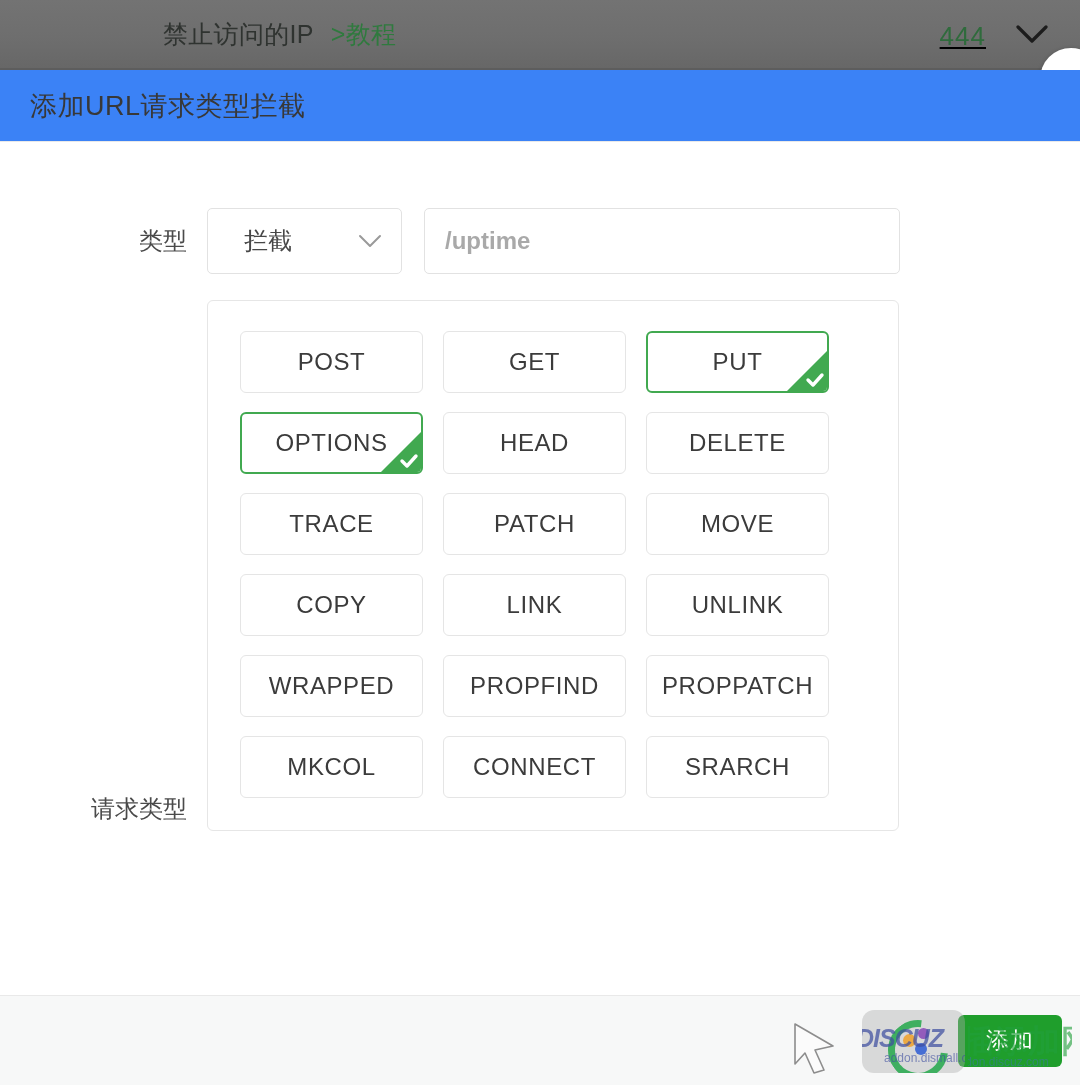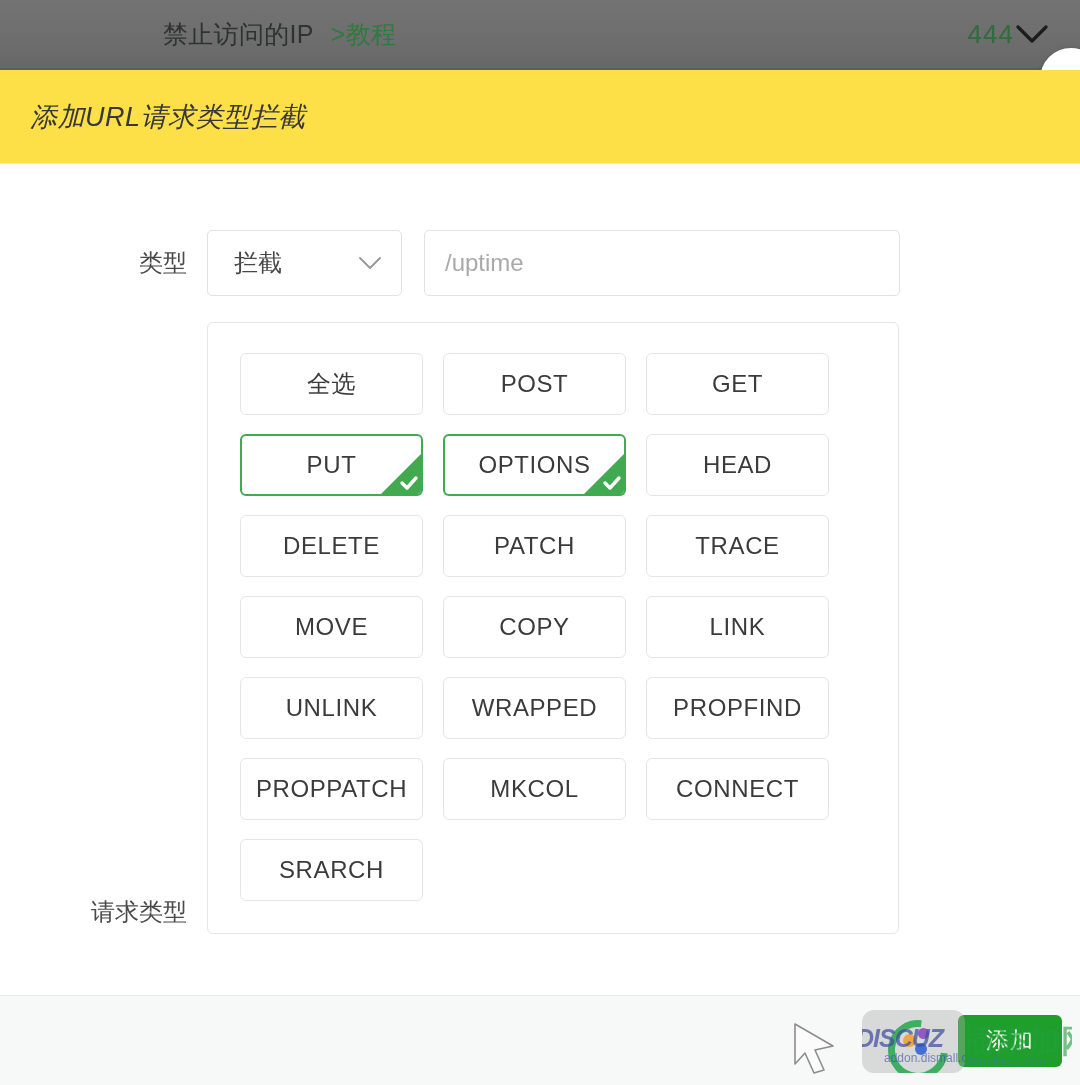--- a/index.html
+++ b/index.html
@@ -35,21 +35,23 @@
     white-space: nowrap;
   }
   .topbar-breadcrumb .crumb-link {
     color: #2f7a3e;
     margin-left: 17px;
   }
   .topbar-right {
     margin-left: auto;
     margin-right: 30px;
     display: flex;
-    align-items: center;
+    align-items: flex-end;
+    gap: 28px;
+    text-decoration: underline;
   }
   .topbar-count {
     font-size: 26px;
     color: #2f6b3c;
     letter-spacing: 1px;
   }
   .chev-wrap {
     width: 36px; height: 36px;
     display: flex; align-items: center; justify-content: center;
   }
@@ -69,27 +71,26 @@
 
   
   .dialog {
     position: absolute;
     top: 70px; left: 0;
     width: 1080px;
     height: 1015px;
     background: #ffffff;
   }
   .dialog-header {
-    height: 94px;
-    background: #fde047;
+    height: 72px;
+    background: #3b82f6;
     border-bottom: 1px solid #e9e9e9;
     display: flex;
     align-items: center;
     box-sizing: border-box;
-    font-style: italic;
   }
   .dialog-title {
     margin-left: 30px;
     font-size: 27px;
     color: #383838;
     letter-spacing: 0.5px;
   }
 
   .dialog-body {
     position: relative;
@@ -121,21 +122,21 @@
   .select-box {
     width: 195px;
     height: 66px;
     border: 1px solid #e2e2e2;
     border-radius: 5px;
     background: #ffffff;
     box-sizing: border-box;
     display: flex;
     align-items: center;
     position: relative;
-    padding-left: 26px;
+    padding-left: 36px;
   }
   .select-value {
     font-size: 24px;
     color: #474747;
   }
   .select-caret {
     position: absolute;
     right: 18px;
     top: 50%;
     transform: translateY(-50%);
@@ -150,20 +151,21 @@
     height: 66px;
     border: 1px solid #e2e2e2;
     border-radius: 5px;
     background: #ffffff;
     box-sizing: border-box;
     padding: 0 20px;
     font-size: 24px;
     color: #474747;
     font-family: inherit;
     outline: none;
+    font-weight: bold;
   }
   .text-input::placeholder { color: #a9a9a9; }
 
   
   .method-panel {
     width: 692px;
     border: 1px solid #e6e6e6;
     border-radius: 6px;
     background: #ffffff;
     box-sizing: border-box;
@@ -351,23 +353,20 @@
       </div>
 
       <input class="text-input" type="text" placeholder="/uptime" style="">
     </div>
 
     <div class="form-row" style="margin-top:26px;">
       <div class="form-label top">请求类型</div>
       <div class="method-panel">
         <div class="method-grid" id="method-grid">
             <button class="method-btn">
-              <span>全选</span>
-            </button>
-            <button class="method-btn">
               <span>POST</span>
             </button>
             <button class="method-btn">
               <span>GET</span>
             </button>
             <button class="method-btn selected">
               <span>PUT</span>
               <svg class="corner-check" viewBox="0 0 40 40">
                 <path d="M40 0 L40 40 L0 40 Z" fill="#41a950"></path>
                 <path d="M21 29 L26 34 L35 24" fill="none" stroke="#ffffff" stroke-width="3.4" stroke-linecap="round" stroke-linejoin="round"></path>
@@ -380,24 +379,24 @@
                 <path d="M21 29 L26 34 L35 24" fill="none" stroke="#ffffff" stroke-width="3.4" stroke-linecap="round" stroke-linejoin="round"></path>
               </svg>
             </button>
             <button class="method-btn">
               <span>HEAD</span>
             </button>
             <button class="method-btn">
               <span>DELETE</span>
             </button>
             <button class="method-btn">
+              <span>TRACE</span>
+            </button>
+            <button class="method-btn">
               <span>PATCH</span>
-            </button>
-            <button class="method-btn">
-              <span>TRACE</span>
             </button>
             <button class="method-btn">
               <span>MOVE</span>
             </button>
             <button class="method-btn">
               <span>COPY</span>
             </button>
             <button class="method-btn">
               <span>LINK</span>
             </button>

